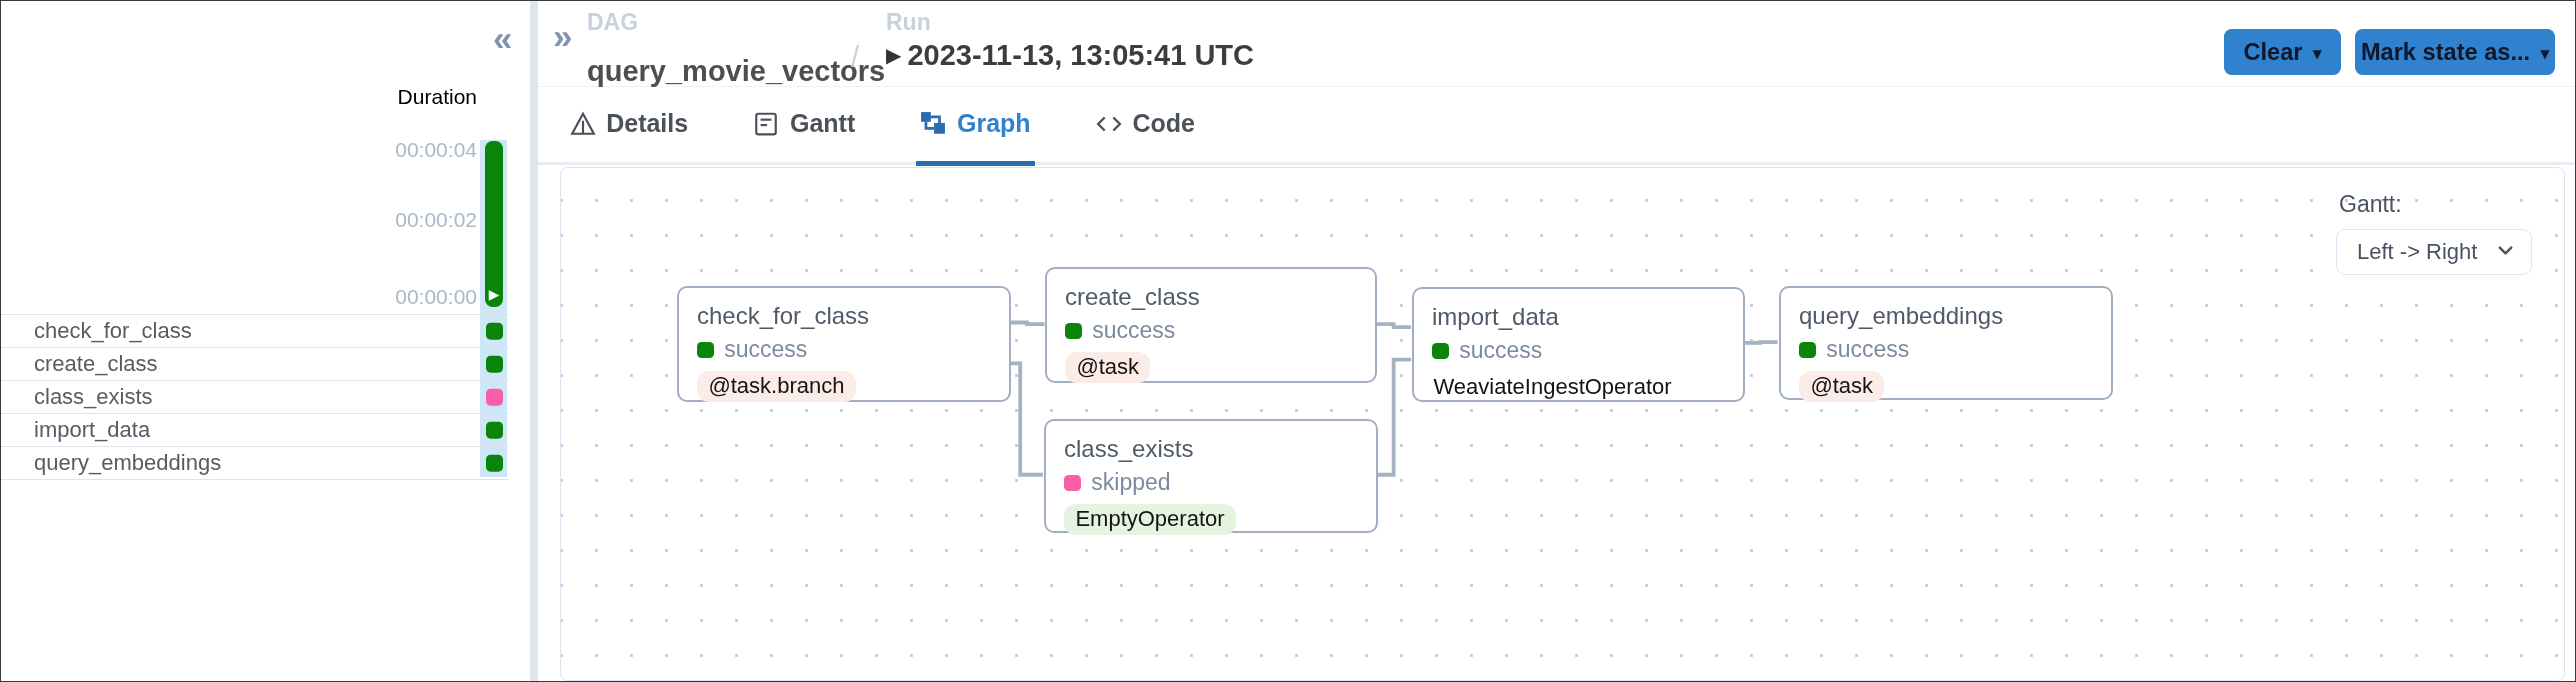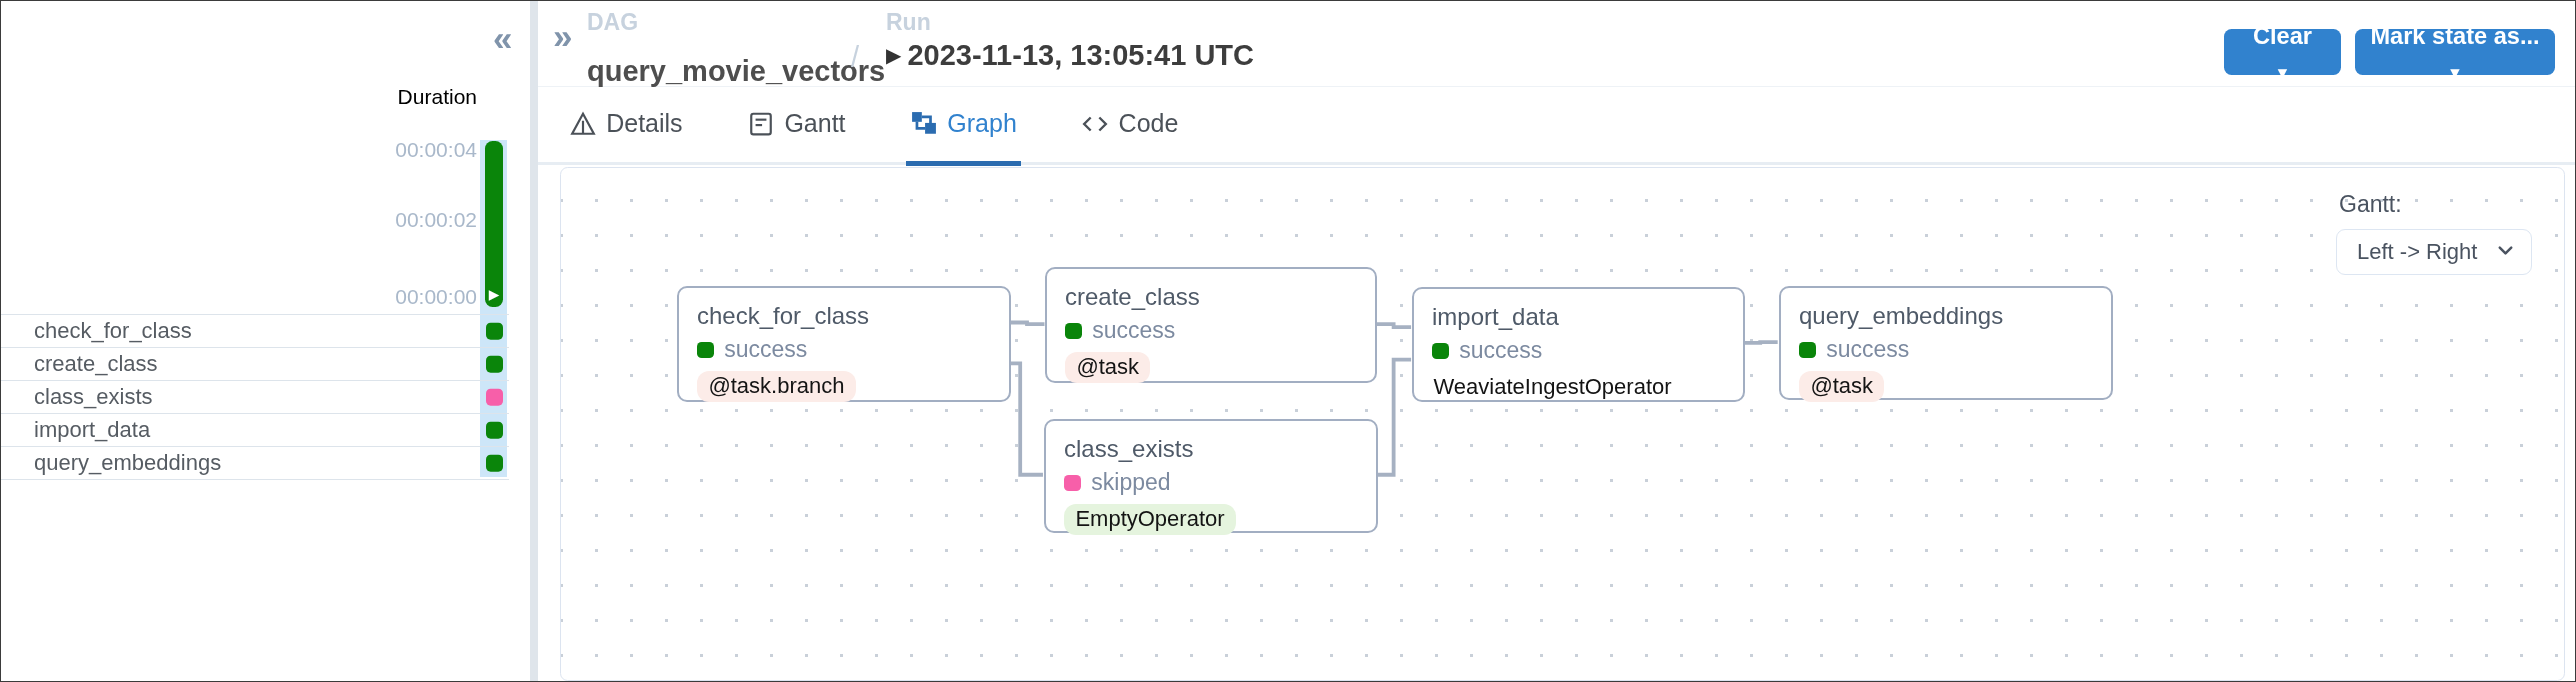--- a/index.html
+++ b/index.html
@@ -30,29 +30,29 @@
   .main-header { position:absolute; left:537px; top:0; width:2037px; height:86px; border-bottom:1.5px solid #eef2f6; background:#fff; }
   .expand-btn { position:absolute; left:15px; top:15px; font-size:35px; font-weight:bold; color:#8094ab; cursor:pointer; }
   .crumb-dag { position:absolute; left:49px; top:7.6px; }
   .crumb-label { font-size:23px; font-weight:bold; color:#c7d2de; }
   .crumb-value { margin-top:19px; font-size:29px; font-weight:bold; color:#4e4e4e; }
   .crumb-slash { position:absolute; left:313px; top:40px; font-size:29px; color:#c7d2de; }
   .crumb-run { position:absolute; left:348px; top:7.6px; }
   .run-value { margin-top:3px; display:flex; align-items:center; gap:6px; }
   .run-value .play { font-size:20px; color:#333; }
   .run-value .val { font-size:29px; font-weight:bold; color:#3d3d3d; }
-  .top-btn { position:absolute; top:28px; height:46px; background:#3182ce; color:#ffffff; border:none; border-radius:7.6px;
-             font-family:inherit; font-size:23.6px; font-weight:bold; display:flex; align-items:center; justify-content:center; gap:10.6px; cursor:pointer;flex-direction:column; }
+  .top-btn { position:absolute; top:28px; height:46px; background:#3182ce; color:#0f172a; border:none; border-radius:7.6px;
+             font-family:inherit; font-size:23.6px; font-weight:bold; display:flex; align-items:center; justify-content:center; gap:10.6px; cursor:pointer; }
   .btn-clear { left:2223px; width:117px; }
   .btn-mark { left:2354px; width:200px; }
   .caret { font-size:16.7px; position:relative; top:1.5px; }
 
   
   .tabbar { position:absolute; left:537px; top:86px; width:2037px; height:78px; background:#fff; border-bottom:3.8px solid #e7edf3; display:flex; align-items:stretch; padding-left:27px; gap:56px; }
-  .tab { display:flex; align-items:center; gap:10.6px; font-size:25px; font-weight:normal; color:#4b5158; cursor:pointer; border-bottom:5.3px solid transparent; margin-bottom:-3.8px; padding:0 4.6px;justify-content:space-between; }
+  .tab { display:flex; align-items:center; gap:10.6px; font-size:25px; font-weight:bold; color:#4b5158; cursor:pointer; border-bottom:5.3px solid transparent; margin-bottom:-3.8px; padding:0 4.6px;justify-content:space-between; }
   .tab.active { color:#3182ce; border-bottom-color:#2b6cb0; }
   .tab svg { display:block; }
 
   
   .canvas { position:absolute; left:559px; top:166px; width:2005px; height:514px; border:1.5px solid #dce4f0; border-radius:7.6px; background:#fff;
             background-image:radial-gradient(#c9d0d9 1.8px, transparent 1.8px); background-size:35px 35px; background-position:18px 15px; }
   .edges { position:absolute; left:0; top:0; width:100%; height:100%; }
   .node { position:absolute; background:#fff; border:2.3px solid #a2aec2; border-radius:10px; padding:13.7px 18px; cursor:pointer; }
   .node-check { left:116px; top:118px; width:334px; height:116px; }
   .node-create { left:484px; top:99px; width:332px; height:116px; }

